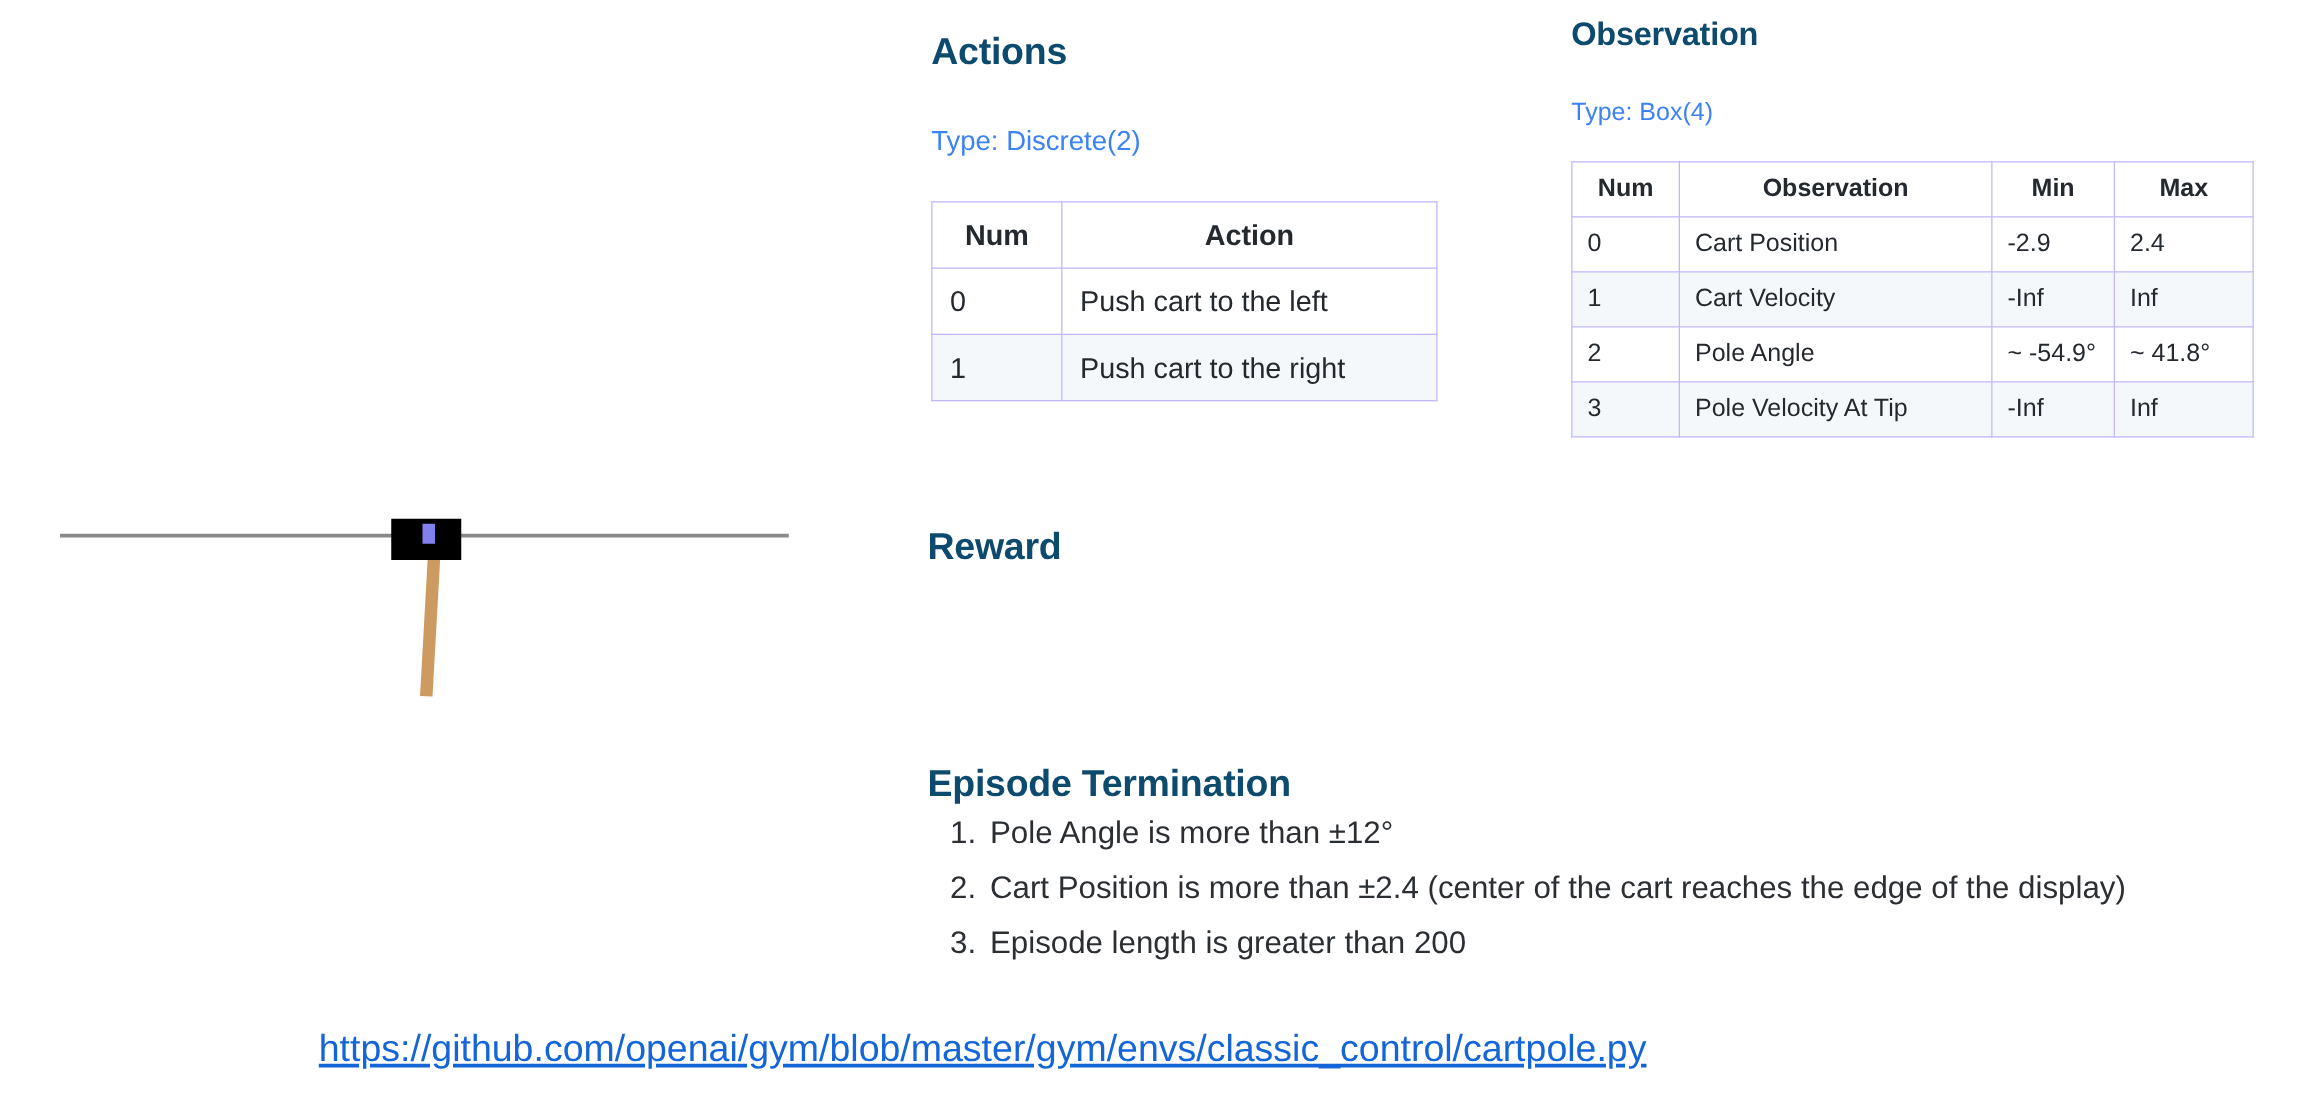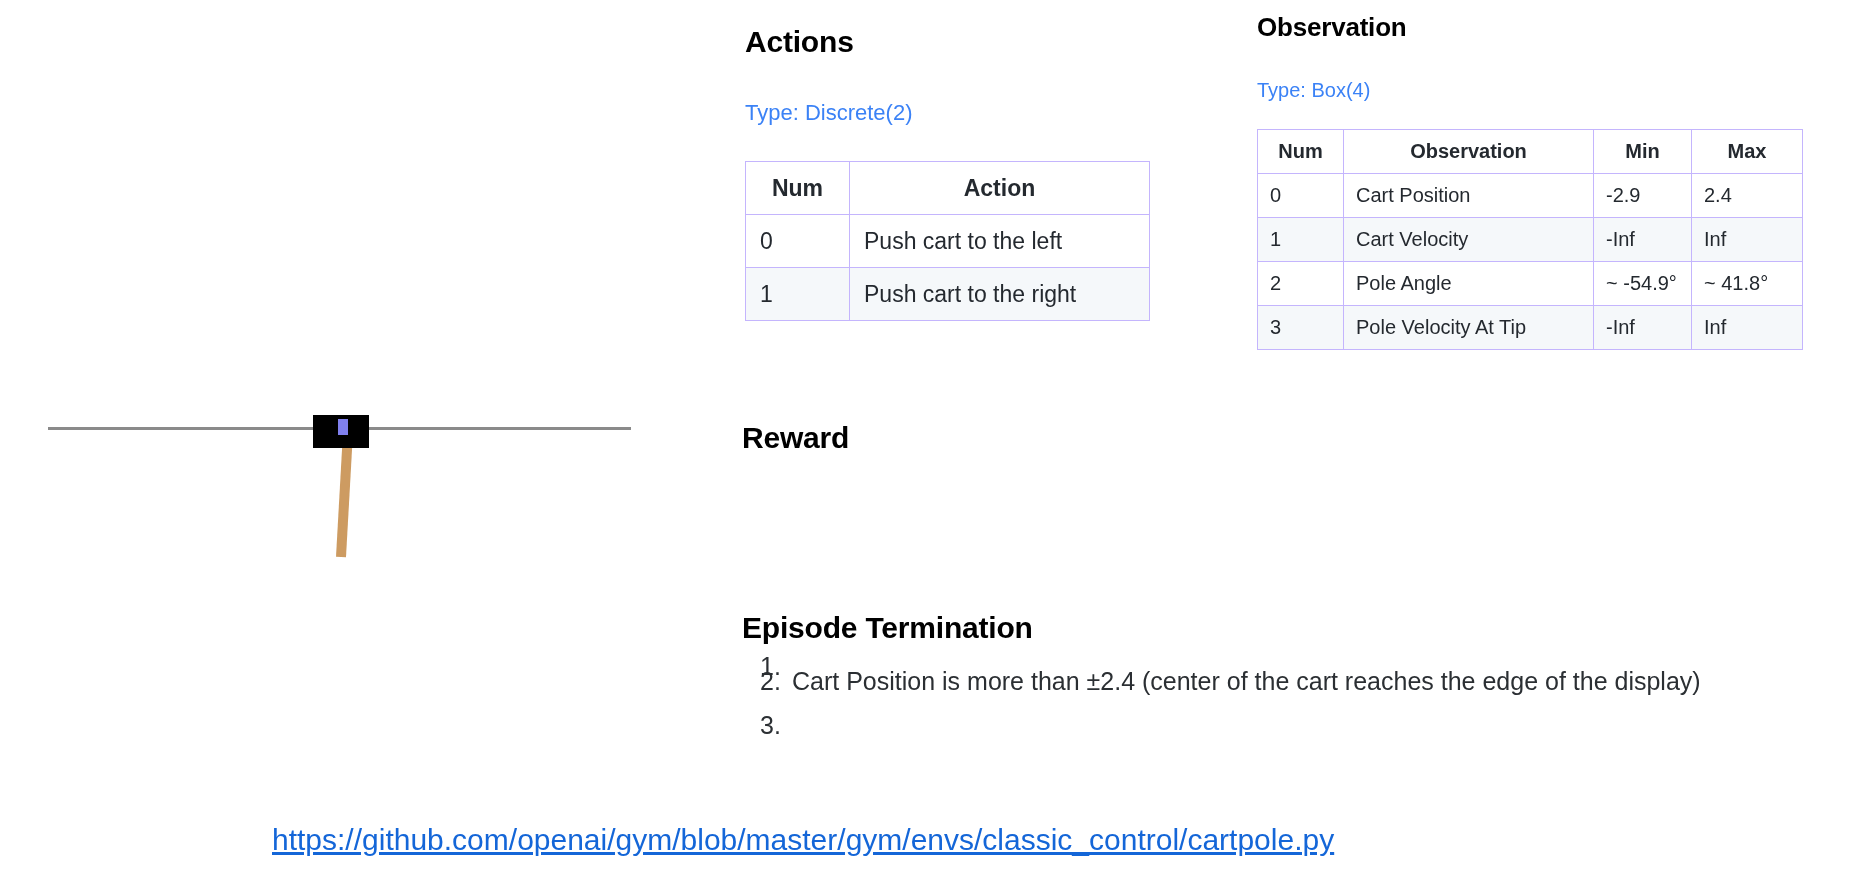--- a/index.html
+++ b/index.html
@@ -63,21 +63,21 @@
     background: #8080ee;
   }
 
   
   .abs { position: absolute; }
 
   .h2 {
     font-size: 30px;
     font-weight: bold;
     letter-spacing: -0.2px;
-    color: #000000;
+    color: #0c4a6e;
     white-space: nowrap;
   }
   .type-line {
     font-size: 22px;
     color: #3b82f6;
     white-space: nowrap;
   }
   .body-text {
     font-size: 25px;
     color: #2b2f33;
@@ -240,25 +240,27 @@
   </table>
 
   <div class="abs h2" style="left:742px; top:421px;">Reward</div>
 
 
   <div class="abs h2" style="left:742px; top:586px;margin-top:25px;">Episode Termination</div>
 
   <ol class="term-list abs" style="left:760px; top:652px;">
     <li>
       <span class="marker">1.</span>
+      <span>Pole Angle is more than ±12°</span>
     </li>
     <li>
       <span class="marker">2.</span>
       <span>Cart Position is more than ±2.4 (center of the cart reaches the edge of the display)</span>
     </li>
     <li>
       <span class="marker">3.</span>
+      <span>Episode length is greater than 200</span>
     </li>
   </ol>
 
-  <a class="abs doc-link" style="left:272px; top:823px;">https://github.com/openai/gym/blob/master/gym/envs/classic_control/cartpole.py</a>
+  <a class="abs doc-link" style="left:255px; top:823px;">https://github.com/openai/gym/blob/master/gym/envs/classic_control/cartpole.py</a>
 
 </div>
 
 </body></html>

